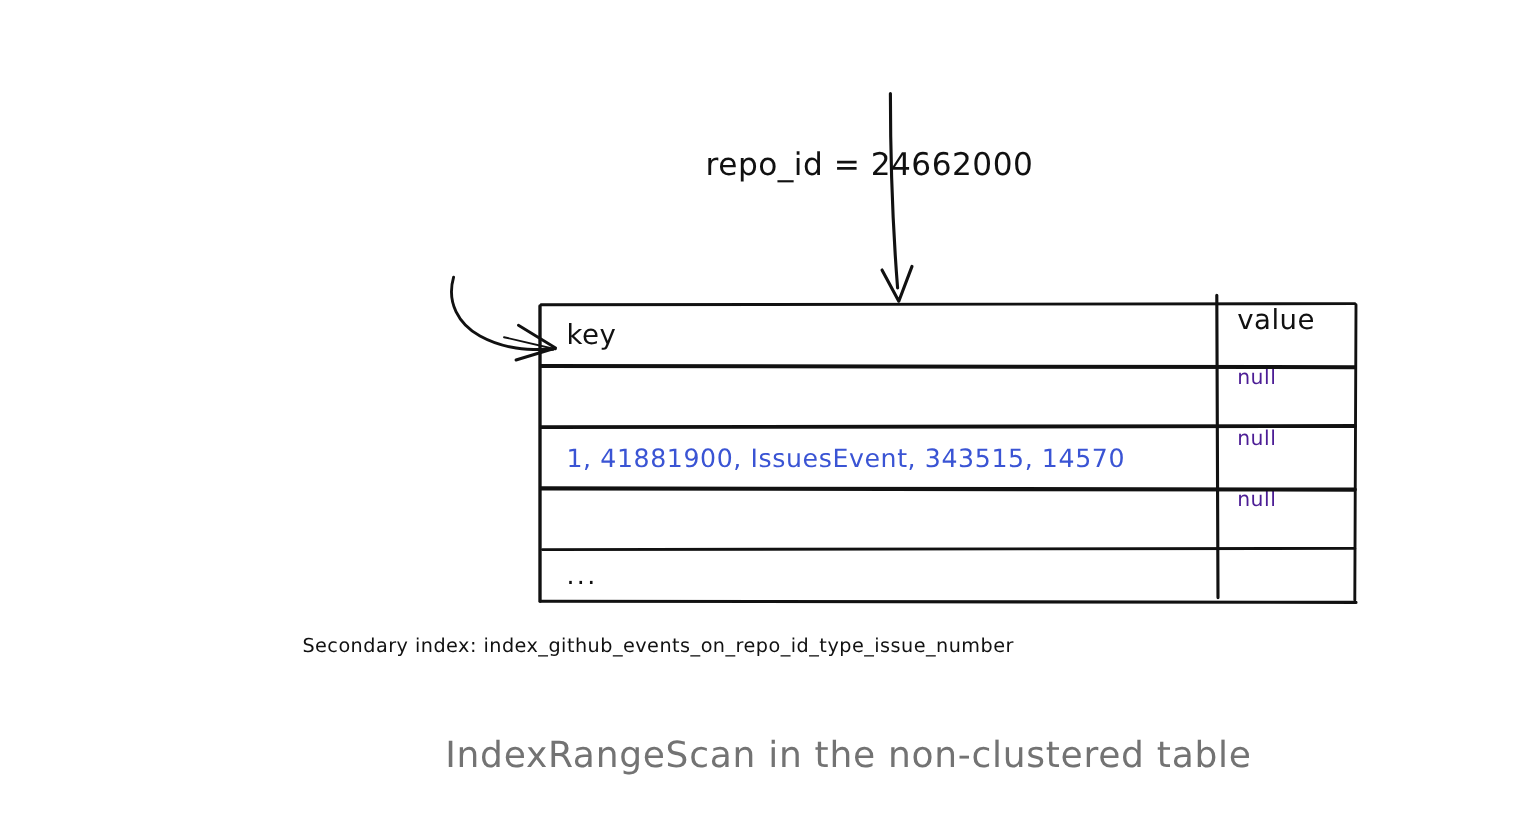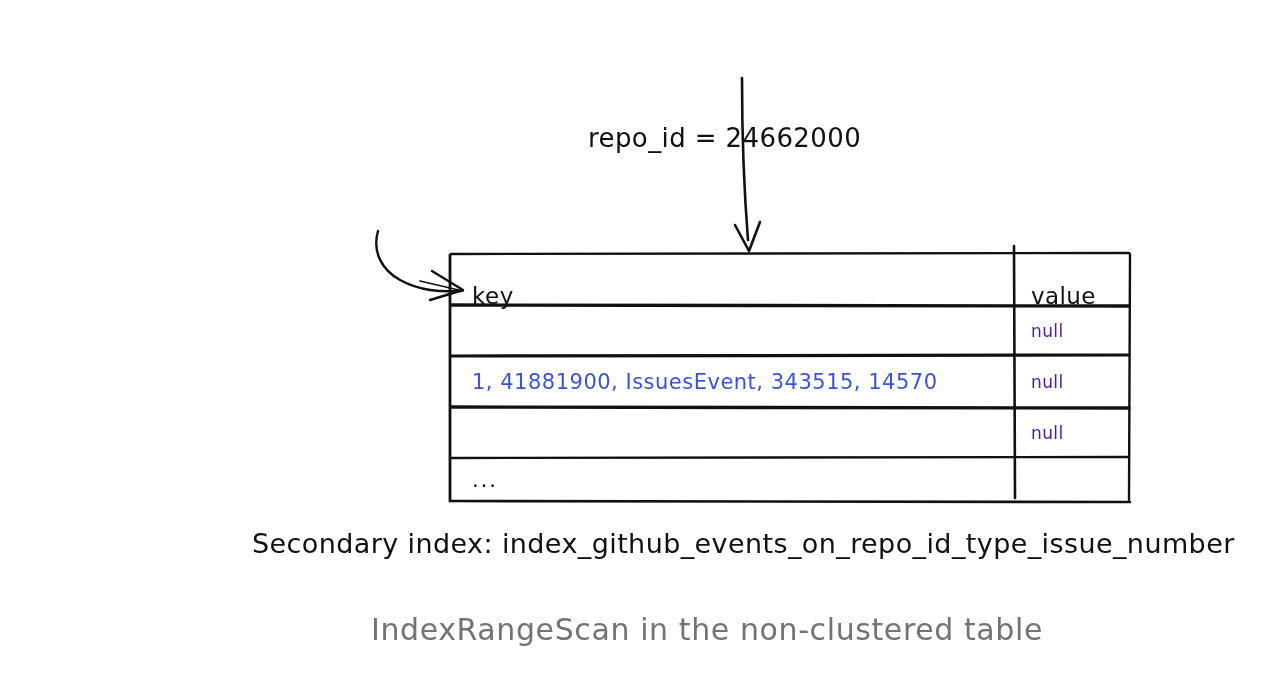--- a/index.html
+++ b/index.html
@@ -77,21 +77,21 @@
     padding-left: 22px;
     box-sizing: border-box;
   }
   .cell-value {
     position: absolute;
     left: 564px;
     top: 0;
     width: 116px;
     height: 100%;
     display: flex;
-    align-items: center;
+    align-items: flex-start;
     padding-left: 17px;
     box-sizing: border-box;
   }
   .key-text {
     font-size: 21px;
     color: #3a54d4;
     letter-spacing: 0.5px;
     white-space: nowrap;
   }
   .key-text.header,
@@ -108,42 +108,42 @@
   .ellipsis-text {
     font-size: 21px;
     color: #111111;
     letter-spacing: 2px;
   }
 
   
   #caption-secondary {
     left: 252px;
     top: 528px;
-    font-size: 27px;
+    font-size: 16px;
     color: #111111;
   }
   #caption-title {
     left: 371px;
     top: 612px;
     font-size: 30px;
     color: #737373;
     letter-spacing: 0.6px;
   }
 </style>
 </head>
 <body>
 
 <div id="canvas">
 
 
   <div class="hand" id="filter-label">repo_id = 24662000</div>
 
   <div id="index-table">
 
-    <div class="trow" style="top:0px; height:51px;margin-top:16px;">
+    <div class="trow" style="top:0px; height:51px;">
       <div class="cell-key">
         <span class="key-text header">key</span>
       </div>
       <div class="cell-value">
         <span class="value-text header">value</span>
       </div>
     </div>
 
     <div class="trow" style="top:51px; height:51px;">
       <div class="cell-value">

